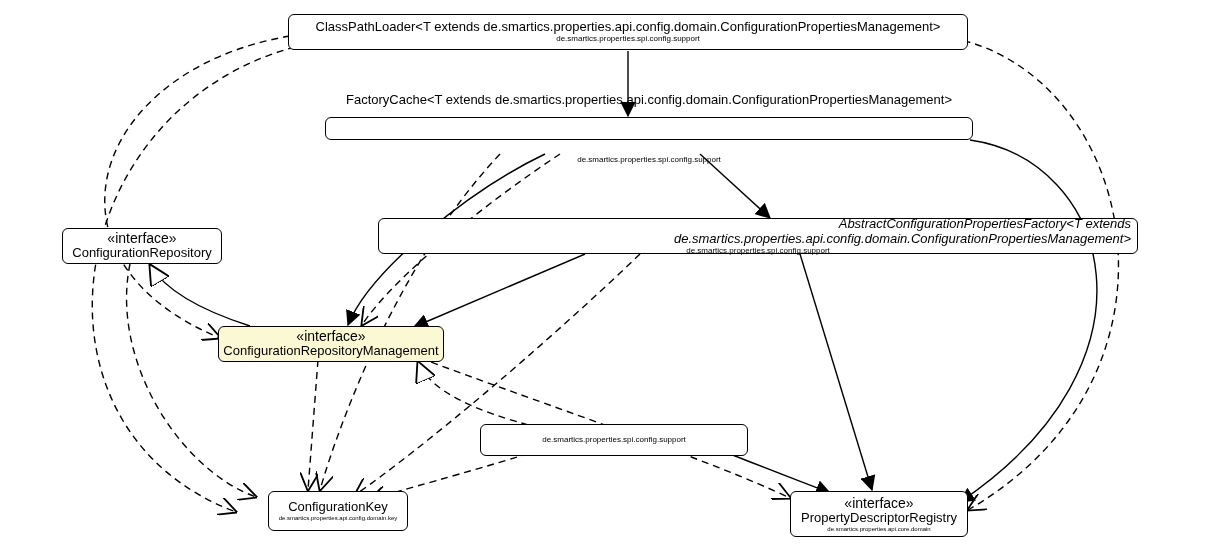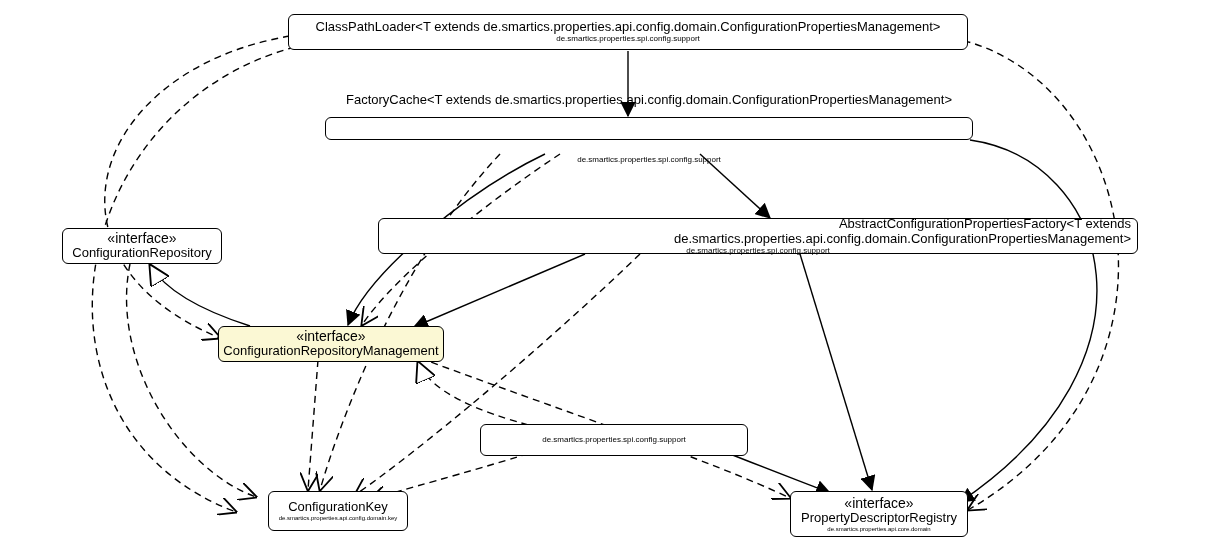--- a/index.html
+++ b/index.html
@@ -30,20 +30,21 @@
   .stereo {
     font-size: 14px;
     line-height: 1.1;
   }
   .title {
     font-size: 13px;
     line-height: 1.15;
     text-align: right;
   }
   .title.italic {
+    font-style: italic;
   }
   .pkg {
     font-size: 8px;
     line-height: 1.1;
   }
   .pkg.tiny {
     font-size: 6px;
   }
   svg.arrows {
     position: absolute;

